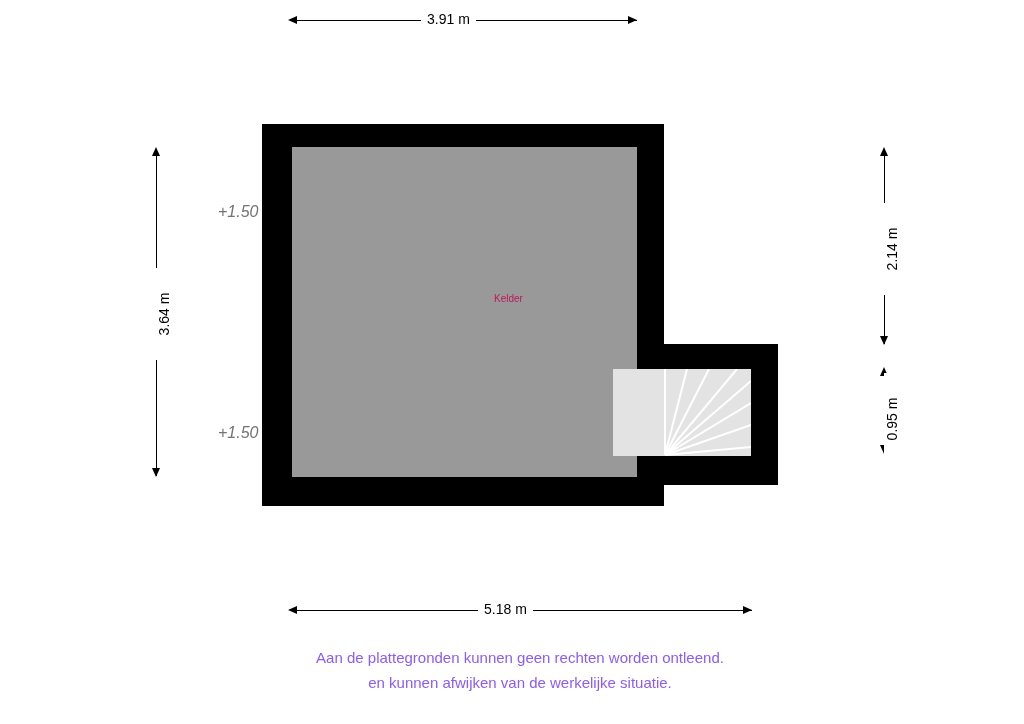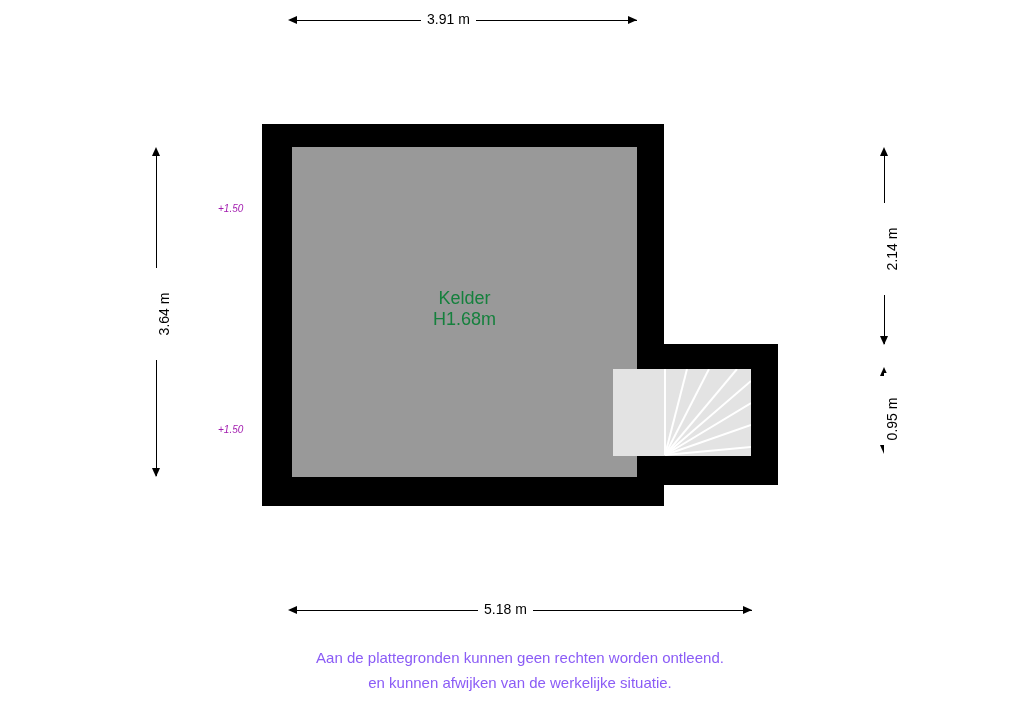--- a/index.html
+++ b/index.html
@@ -63,30 +63,31 @@
     height: 87px;
   }
 
   
   .room-label {
     position: absolute;
     left: 284px;
     top: 288px;
     width: 345px;
     text-align: center;
-    font-size: 18px;
+    font-size: 10px;
     line-height: 21px;
-    color: #15803d;
+    color: #be185d;
+    padding-left: 44px;
   }
 
   .level-mark {
     position: absolute;
-    font-size: 10px;
+    font-size: 16px;
     font-style: italic;
-    color: #a21caf;
+    color: #737373;
     white-space: nowrap;
     text-align: center;
   }
   .level-mark.one { left: 210px; top: 203px; }
   .level-mark.two { left: 210px; top: 424px; }
 
   
   .dim-h {
     position: absolute;
     height: 1px;
@@ -201,21 +202,20 @@
         <line x1="52" y1="86" x2="138" y2="12"></line>
         <line x1="52" y1="86" x2="138" y2="34"></line>
         <line x1="52" y1="86" x2="138" y2="56"></line>
         <line x1="52" y1="86" x2="138" y2="78"></line>
       </g>
     </svg>
   </div>
 
   <div class="room-label">
     <div>Kelder</div>
-    <div>H1.68m</div>
   </div>
 
   <div class="level-mark one">+1.50</div>
   <div class="level-mark two">+1.50</div>
 
   <div class="disclaimer">
     <div>Aan de plattegronden kunnen geen rechten worden ontleend.</div>
     <div>en kunnen afwijken van de werkelijke situatie.</div>
   </div>
 

